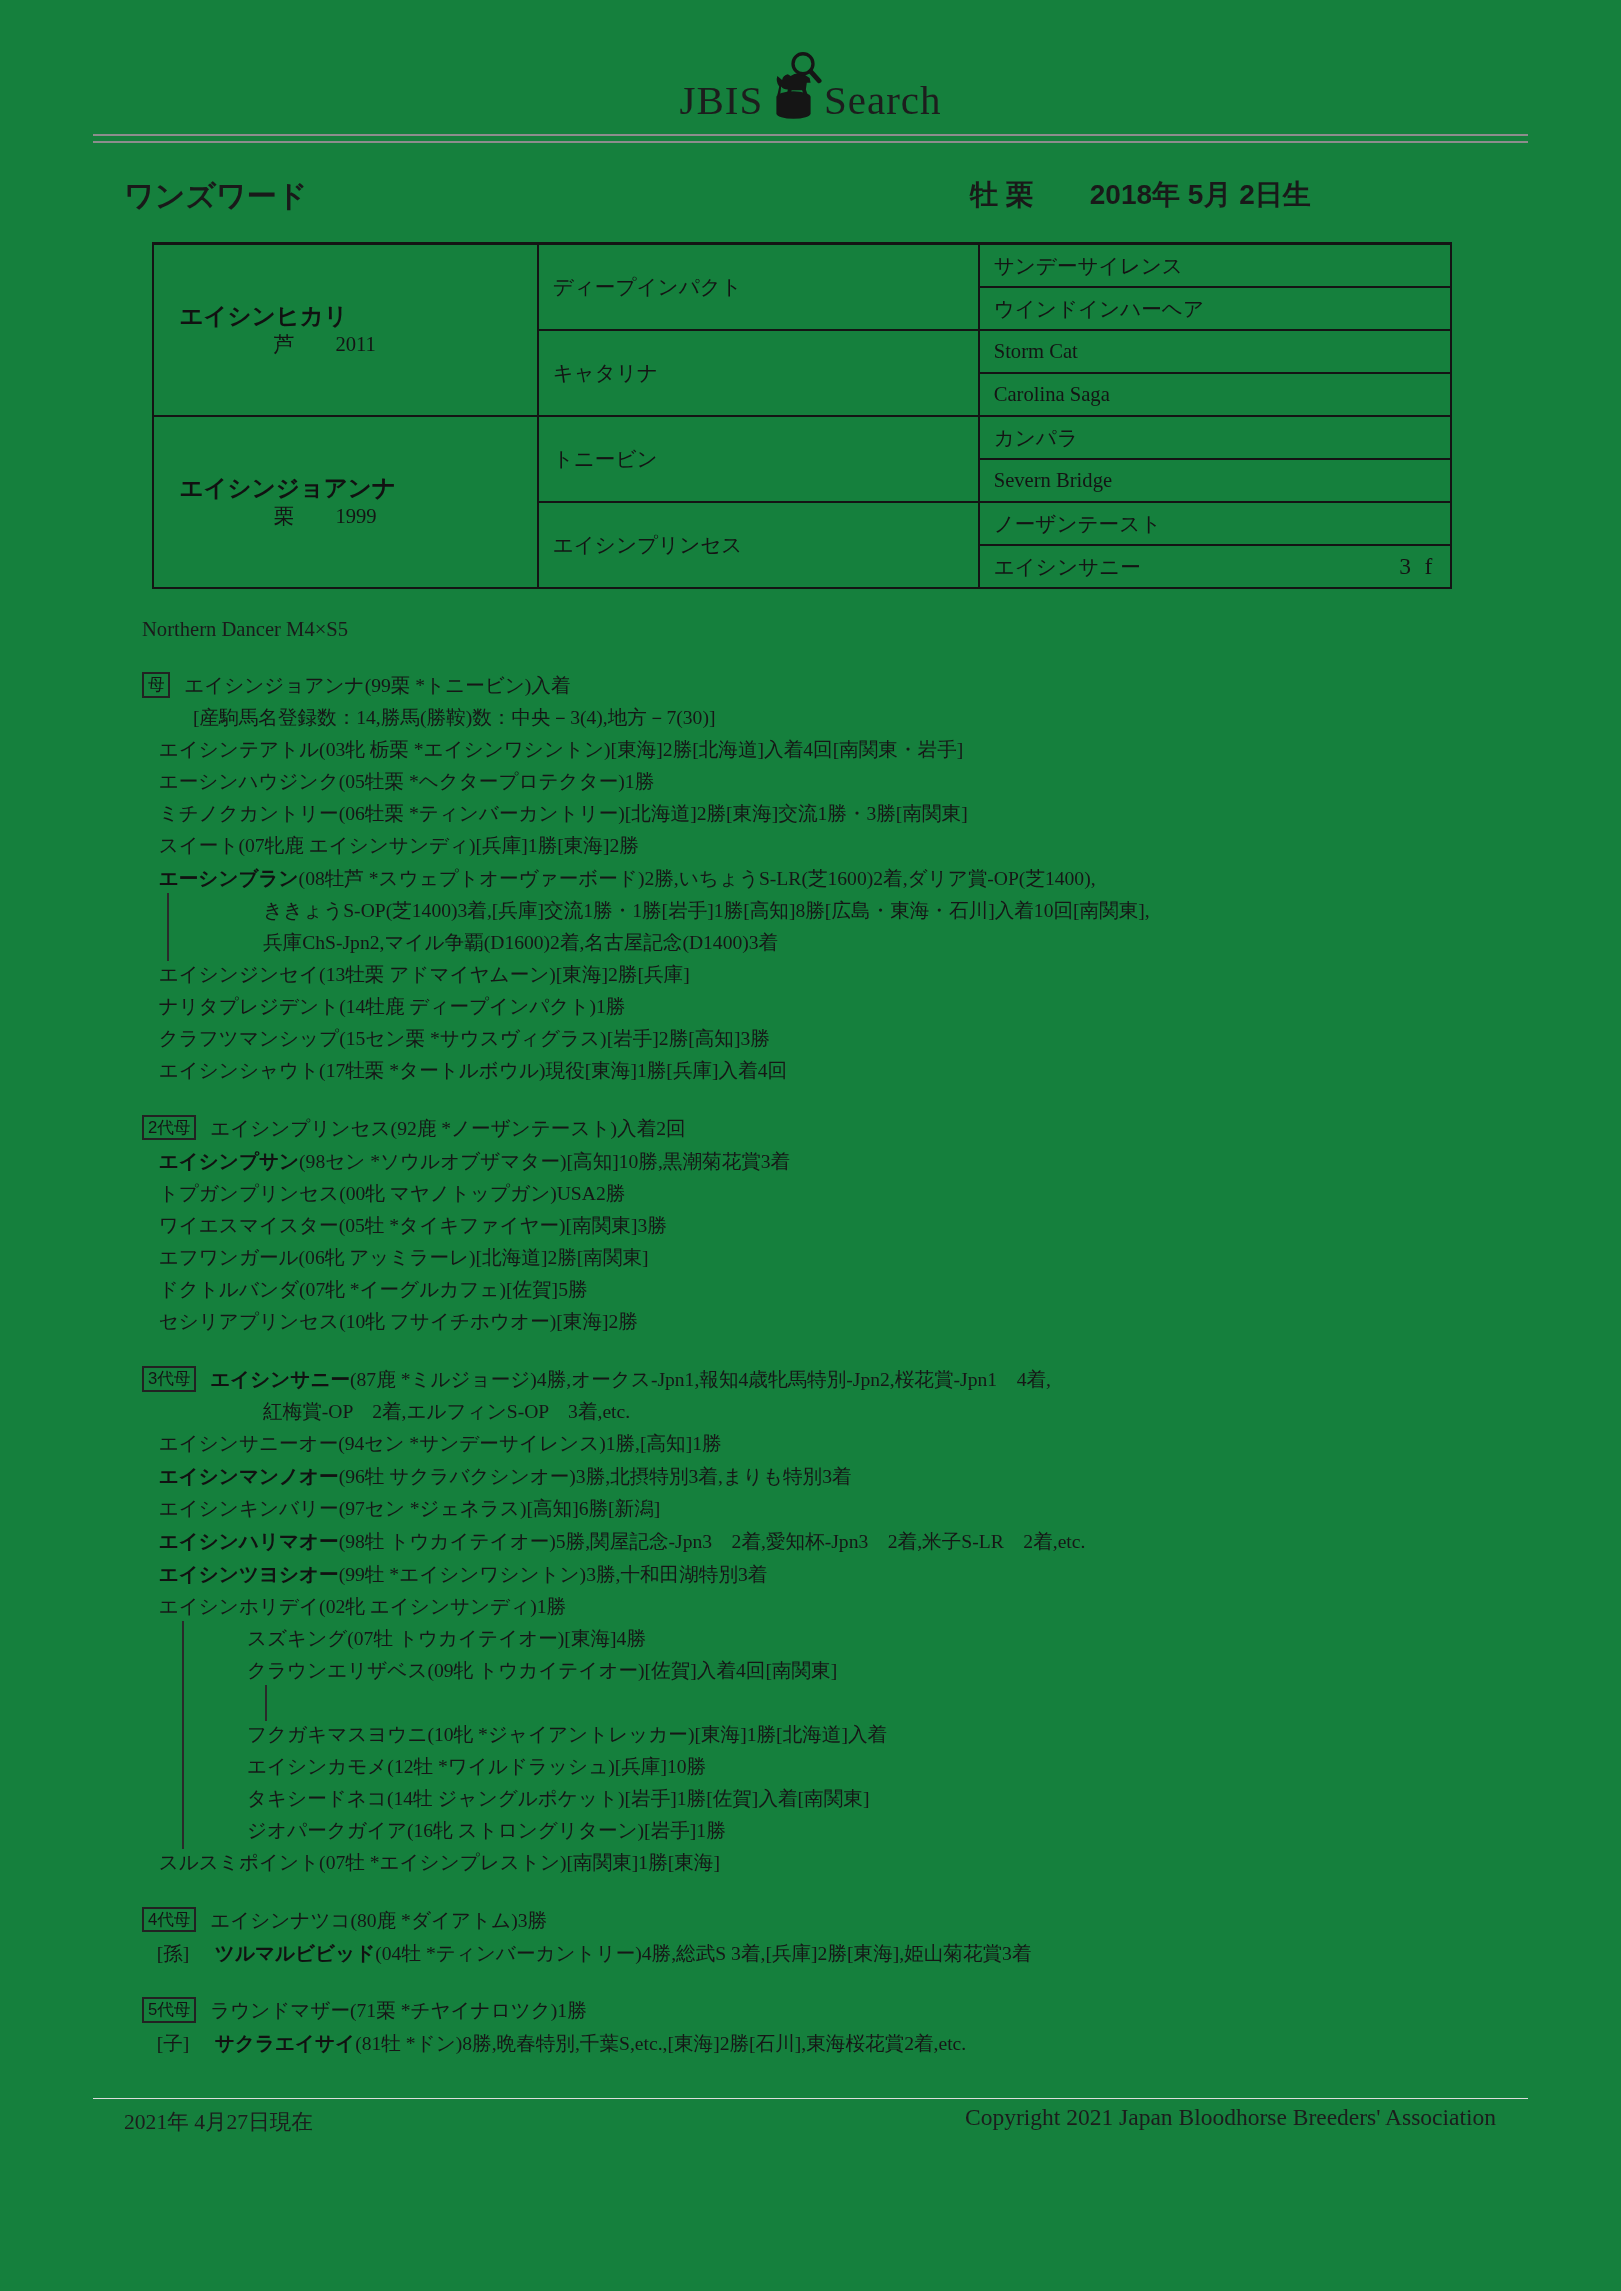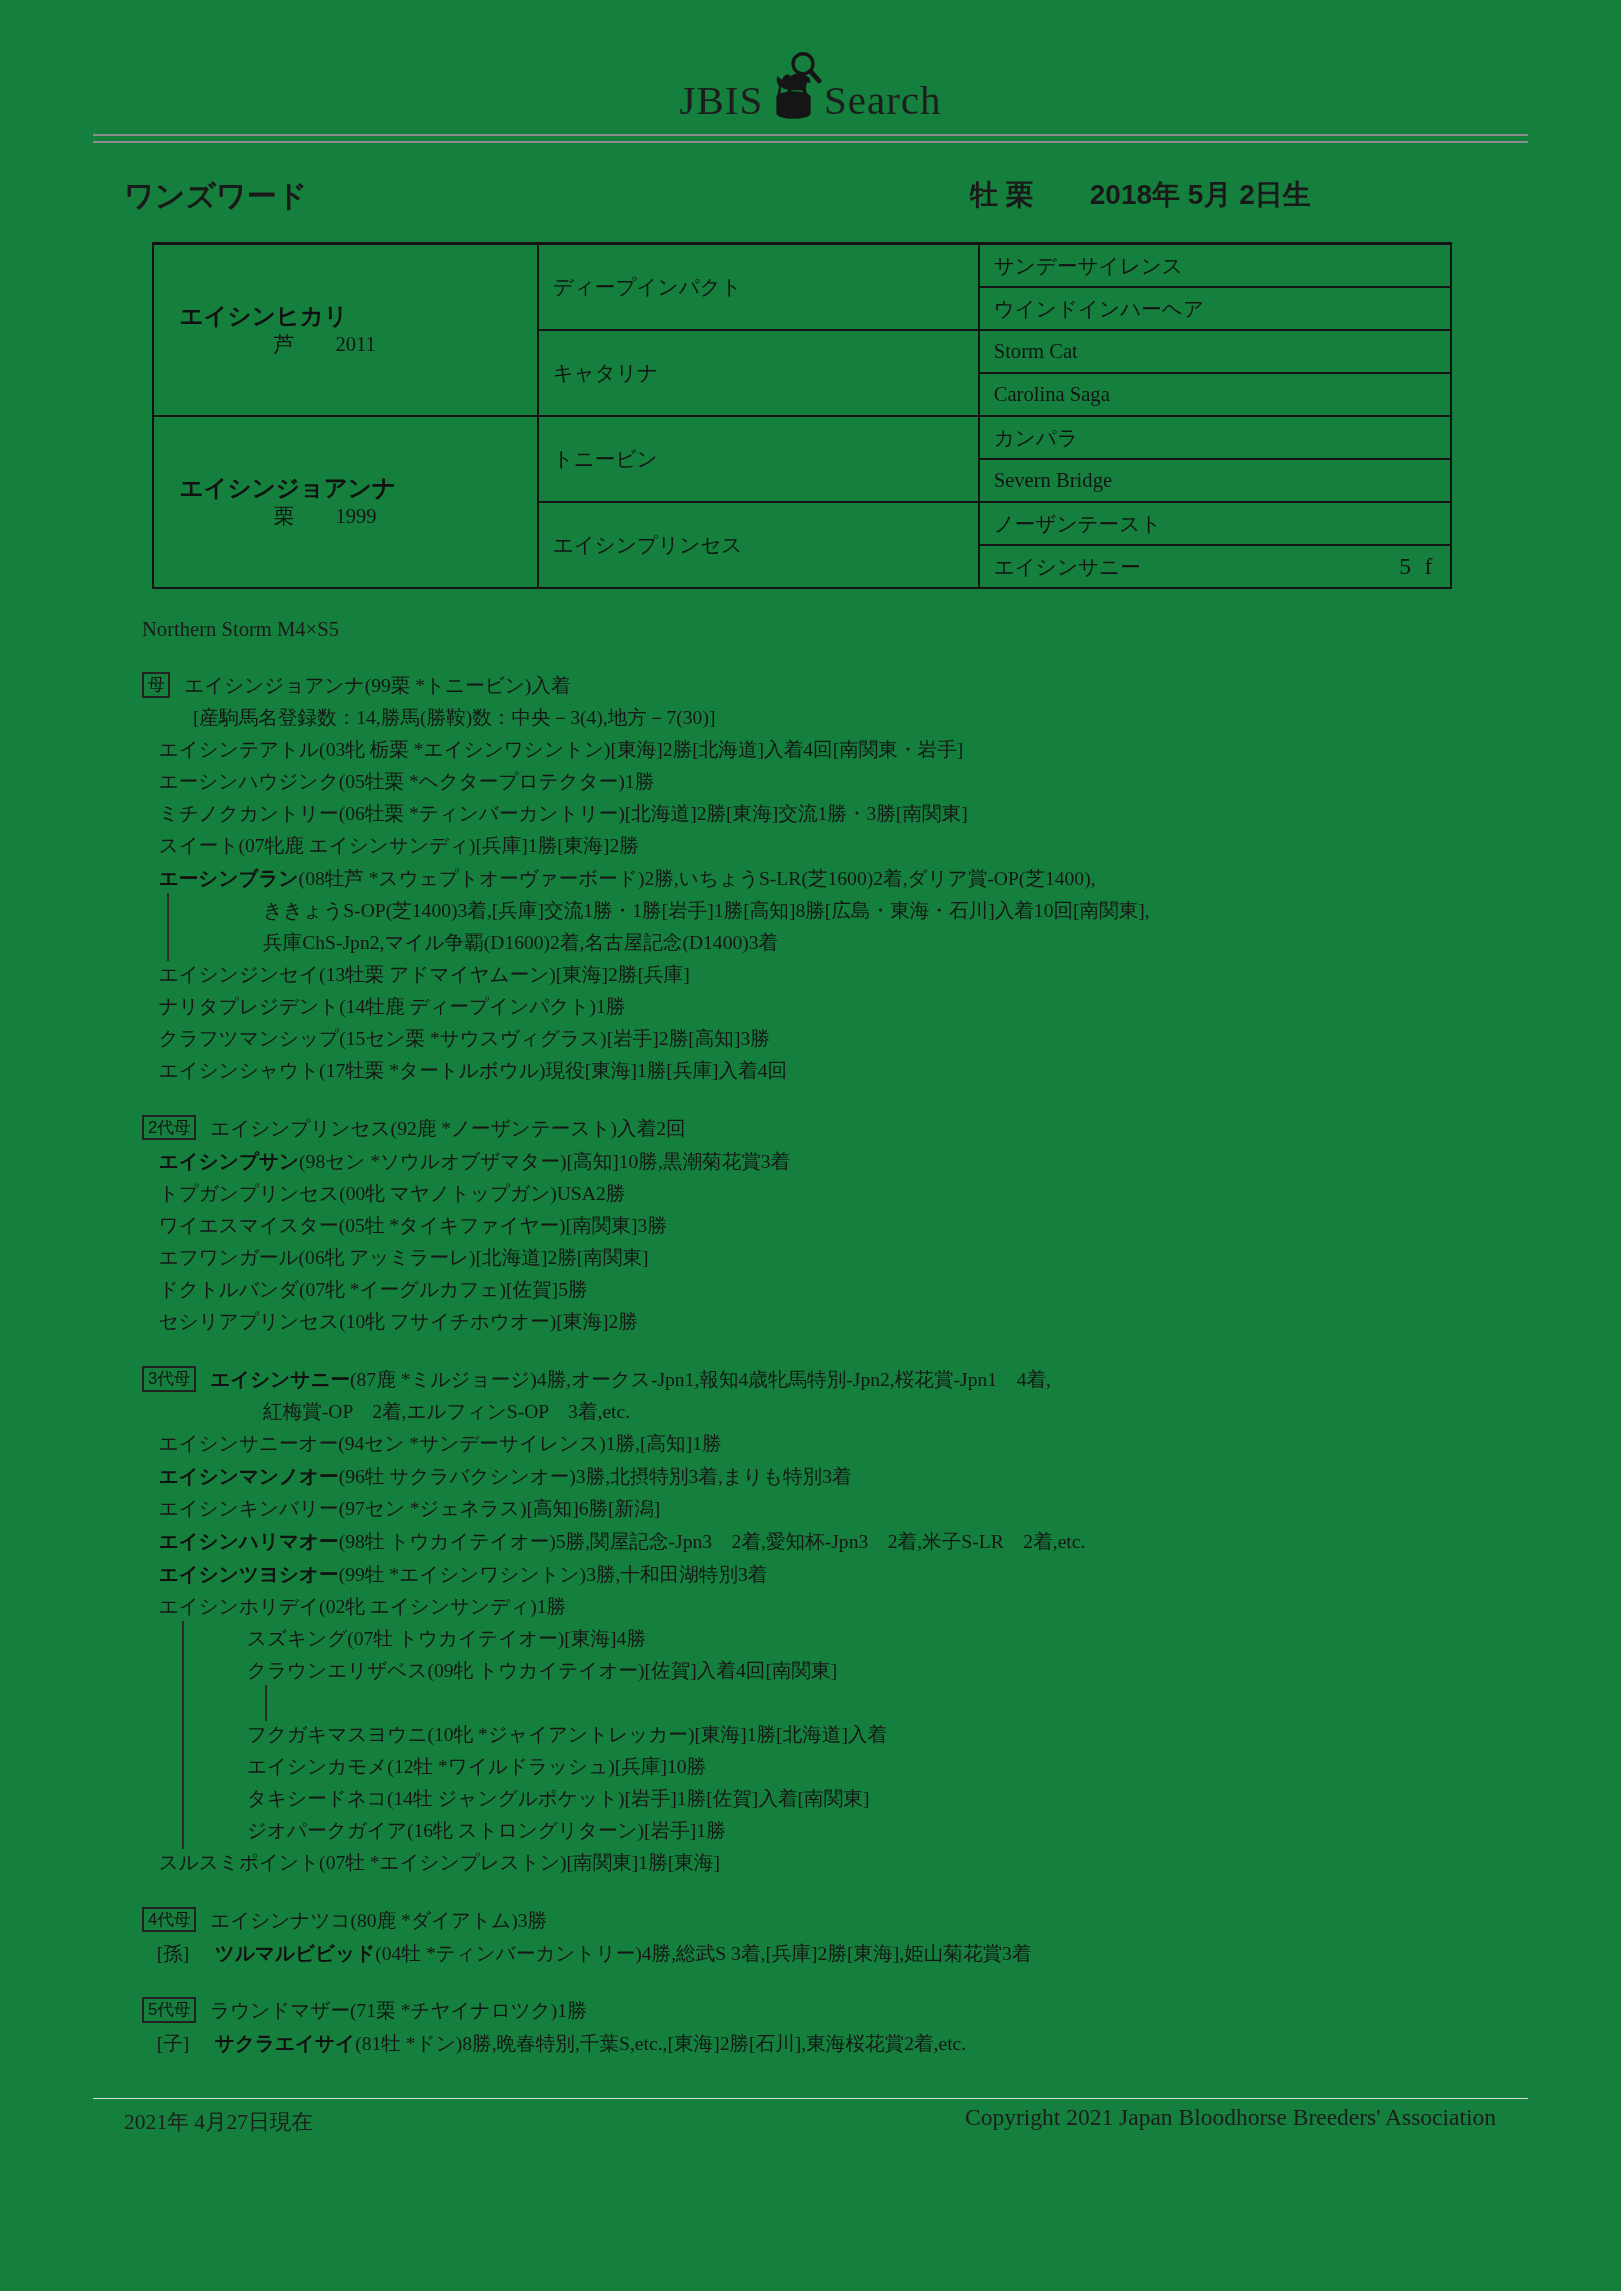--- a/index.html
+++ b/index.html
@@ -149,28 +149,28 @@
           <td>Severn Bridge</td>
         </tr>
     <tr>
       <td rowspan="2">エイシンプリンセス</td>
       <td>ノーザンテースト</td>
     </tr>
     <tr>
       <td>
         <div class="gp-flex">
           <span>エイシンサニー</span>
-          <span class="family-no">5 f</span>
+          <span class="family-no">3 f</span>
         </div>
       </td>
     </tr>
   </tbody>
     </table>
 
-  <div class="inbreeding">Northern Storm M4×S5</div>
+  <div class="inbreeding">Northern Dancer M4×S5</div>
 
   <div id="sections">
       <div class="section">
         <div class="line" style="padding-left: 0px;"><span class="box-label">母</span><span>エイシンジョアンナ(99栗 *トニービン)入着</span></div>
         <div class="line" style="padding-left: 51px;"><span>[産駒馬名登録数：14,勝馬(勝鞍)数：中央－3(4),地方－7(30)]</span></div>
         <div class="line" style="padding-left: 16.7px;"><span>エイシンテアトル(03牝 栃栗 *エイシンワシントン)[東海]2勝[北海道]入着4回[南関東・岩手]</span></div>
         <div class="line" style="padding-left: 16.7px;"><span>エーシンハウジンク(05牡栗 *ヘクタープロテクター)1勝</span></div>
         <div class="line" style="padding-left: 16.7px;"><span>ミチノクカントリー(06牡栗 *ティンバーカントリー)[北海道]2勝[東海]交流1勝・3勝[南関東]</span></div>
         <div class="line" style="padding-left: 16.7px;"><span>スイート(07牝鹿 エイシンサンディ)[兵庫]1勝[東海]2勝</span></div>
         <div class="line" style="padding-left: 16.7px;"><span class="hname">エーシンブラン</span><span>(08牡芦 *スウェプトオーヴァーボード)2勝,いちょうS-LR(芝1600)2着,ダリア賞-OP(芝1400),</span></div>

